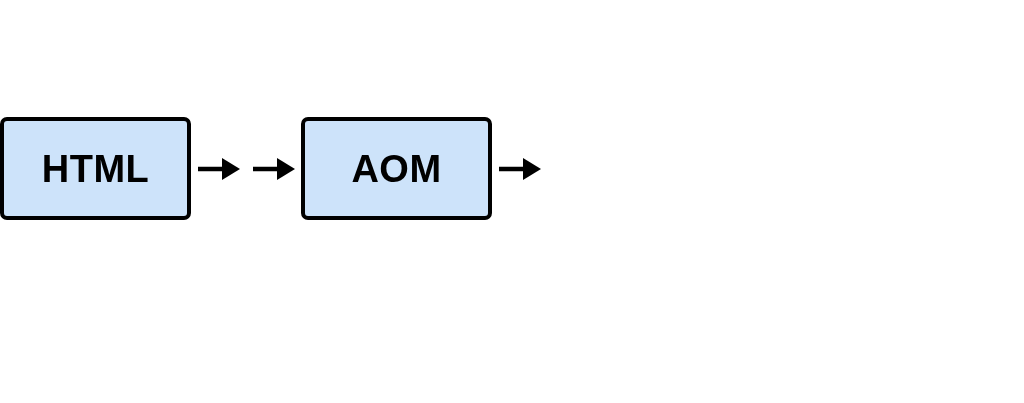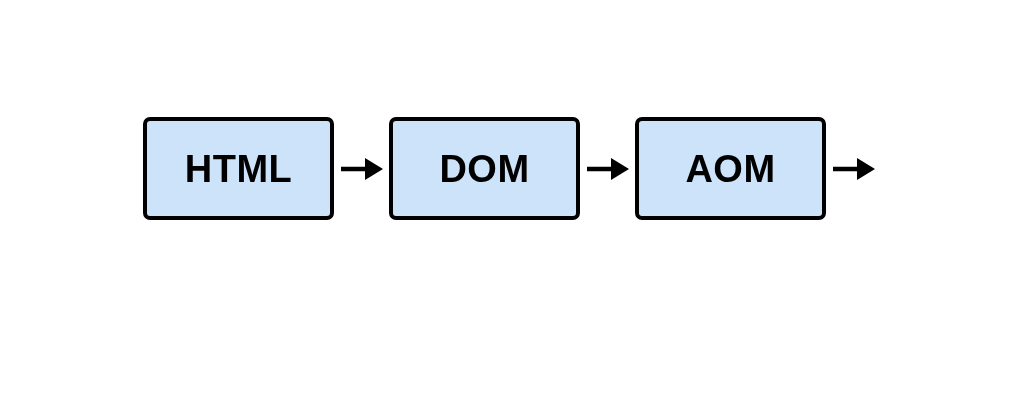--- a/index.html
+++ b/index.html
@@ -15,21 +15,21 @@
     height: 403px;
     background: var(--bg-color);
     font-family: "Liberation Sans", "DejaVu Sans", sans-serif;
     overflow: hidden;
   }
   .diagram {
     width: 1024px;
     height: 337px;
     display: flex;
     align-items: center;
-    justify-content: center;
+    justify-content: flex-start;
   }
   .flow-row {
     display: flex;
     align-items: center;
   }
   .node {
     width: 191px;
     height: 103px;
     background: var(--node-fill);
     border: 4px solid var(--node-border);
@@ -66,23 +66,20 @@
       <span class="node-label">HTML</span>
     </div>
 
     <div class="connector">
       <svg width="44" height="26" viewBox="0 0 44 26" aria-hidden="true">
         <line x1="1" y1="13" x2="27" y2="13" stroke="var(--arrow-color)" stroke-width="4.5"></line>
         <polygon points="25,2 43,13 25,24" fill="var(--arrow-color)"></polygon>
       </svg>
     </div>
 
-    <div class="node">
-      <span class="node-label">DOM</span>
-    </div>
 
     <div class="connector">
       <svg width="44" height="26" viewBox="0 0 44 26" aria-hidden="true">
         <line x1="1" y1="13" x2="27" y2="13" stroke="var(--arrow-color)" stroke-width="4.5"></line>
         <polygon points="25,2 43,13 25,24" fill="var(--arrow-color)"></polygon>
       </svg>
     </div>
 
     <div class="node">
       <span class="node-label">AOM</span>

